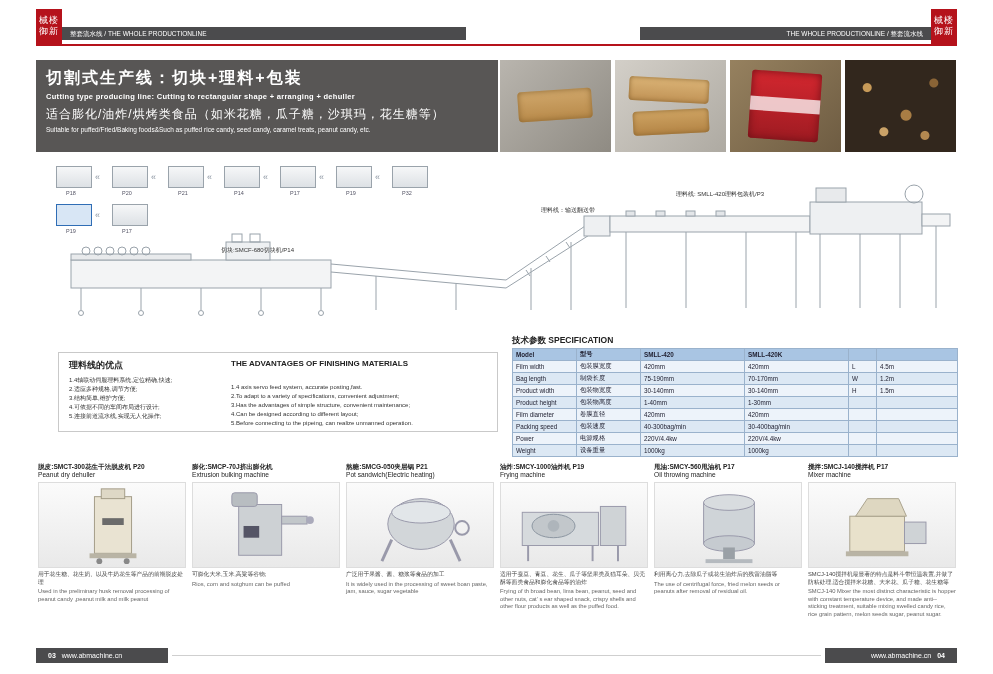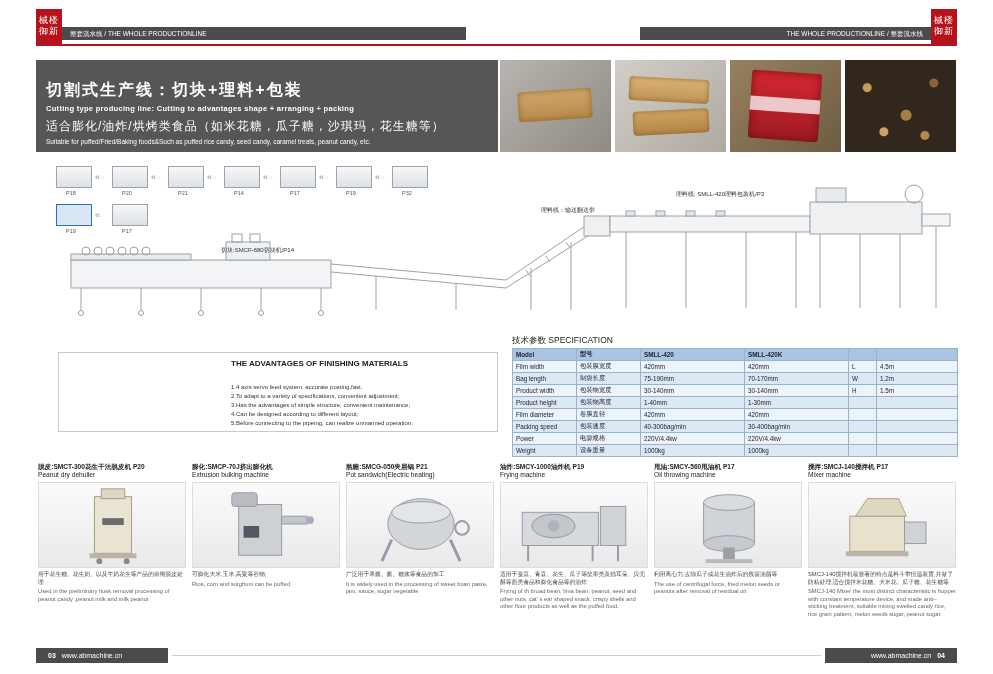--- a/index.html
+++ b/index.html
@@ -12,21 +12,21 @@
         padding-top:6px;box-sizing:border-box;letter-spacing:1px;z-index:3;}
   .seal-left{left:36px;} .seal-right{left:931px;}
   .hbar{position:absolute;top:27px;height:13px;background:#4b4b4d;color:#fff;
         font-size:6.5px;line-height:13px;box-sizing:border-box;z-index:2;}
   .hbar-left{left:36px;width:430px;padding-left:34px;}
   .hbar-right{left:640px;width:317px;text-align:right;padding-right:34px;}
   .redline{position:absolute;left:36px;top:44px;width:921px;height:2px;background:#b5121b;}
 
   
   .banner{position:absolute;left:36px;top:60px;width:462px;height:92px;background:#585655;
-          color:#fff;padding:20px 10px;box-sizing:border-box;}
+          color:#fff;padding:8px 10px;box-sizing:border-box;}
   .banner .t-cn{font-size:16px;font-weight:bold;letter-spacing:2px;}
   .banner .t-en{font-size:7.5px;font-weight:bold;margin-top:3px;letter-spacing:.3px;}
   .banner .s-cn{font-size:12px;margin-top:5px;letter-spacing:1px;}
   .banner .s-en{font-size:6.5px;margin-top:3px;}
 
   .photo{position:absolute;top:60px;width:111px;height:92px;overflow:hidden;}
   #photo1{left:500px;background:linear-gradient(135deg,#b9b5ae,#8f8b83);}
   #photo2{left:615px;background:linear-gradient(135deg,#d3cfc8,#aeaaa2);}
   #photo3{left:730px;background:linear-gradient(135deg,#96815f,#6e5c42);}
   #photo4{left:845px;background:#32271d;
@@ -57,21 +57,21 @@
 
   
   .adv{position:absolute;left:58px;top:352px;width:440px;height:80px;border:1px solid #c9c9c9;box-sizing:border-box;}
   .adv-cn{position:absolute;left:10px;top:6px;width:150px;}
   .adv-cn-title{font-size:9px;font-weight:bold;margin-bottom:4px;}
   .adv-item{font-size:6px;line-height:9px;color:#333;}
   .adv-en{position:absolute;left:172px;top:6px;width:260px;}
   .adv-en-title{font-size:8px;font-weight:bold;margin-bottom:15px;}
 
   
-  .spec-title{position:absolute;left:512px;top:335px;font-size:8.5px;font-weight:normal;}
+  .spec-title{position:absolute;left:512px;top:335px;font-size:8.5px;font-weight:bold;}
   table.spec{position:absolute;left:512px;top:348px;width:445px;border-collapse:collapse;table-layout:fixed;}
   table.spec td{border:1px solid #9ab2cc;font-size:6.3px;padding:1px 3px;height:9px;color:#223;overflow:hidden;white-space:nowrap;}
   table.spec tr:nth-child(odd) td{background:#dce8f4;}
   table.spec tr:nth-child(even) td{background:#edf3fa;}
   table.spec tr.head td{background:#a9c5e3;font-weight:bold;}
 
   
   .card{position:absolute;top:463px;width:148px;}
   .card-title{font-size:6.6px;font-weight:bold;line-height:8px;white-space:nowrap;}
   .card-sub{font-size:6.6px;line-height:8px;}
@@ -97,21 +97,21 @@
 </div>
 <div class="hbar hbar-right">
   <span>THE WHOLE PRODUCTIONLINE / 整套流水线</span>
 </div>
 <div class="seal seal-right">械楼
 御新</div>
 <div class="redline"></div>
 
 <div class="banner">
   <div class="t-cn">切割式生产线：切块+理料+包装</div>
-  <div class="t-en">Cutting type producing line:  Cutting to advantages shape + arranging + packing</div>
+  <div class="t-en">Cutting type producing line:  Cutting to rectangular shape + arranging + dehuller</div>
   <div class="s-cn">适合膨化/油炸/烘烤类食品（如米花糖，瓜子糖，沙琪玛，花生糖等）</div>
   <div class="s-en">Suitable for puffed/Fried/Baking foods&amp;Such as puffed rice candy, seed candy, caramel treats, peanut candy, etc.</div>
 </div>
 <div class="photo" id="photo1">
     <div class="bar-a"></div>
   </div>
 <div class="photo" id="photo2">
   <div class="bar-b1"></div>
   <div class="bar-b2"></div>
 </div>
@@ -210,20 +210,28 @@
   <span class="flow-arrow" style="left:59px;top:52px">«</span>
   <span class="flow-label" style="left:30px;top:70px">P19</span>
   <span class="flow-label" style="left:86px;top:70px">P17</span>
 
   <span class="dlabel" style="left:185px;top:88px">切块:SMCF-680切块机/P14</span>
   <span class="dlabel" style="left:505px;top:48px">理料线：输送翻送带</span>
   <span class="dlabel" style="left:640px;top:32px">理料线: SMLL-420理料包装机/P3</span>
 </div>
 
 <div class="adv">
+  <div class="adv-cn">
+    <div class="adv-cn-title">理料线的优点</div>
+    <div class="adv-item">1.4轴联动伺服理料系统,定位精确,快速;</div>
+    <div class="adv-item">2.适应多种规格,调节方便;</div>
+    <div class="adv-item">3.结构简单,维护方便;</div>
+    <div class="adv-item">4.可依据不同的车间布局进行设计;</div>
+    <div class="adv-item">5.连接前道流水线,实现无人化操作;</div>
+  </div>
   <div class="adv-en">
     <div class="adv-en-title">THE ADVANTAGES OF FINISHING MATERIALS</div>
     <div class="adv-item">1.4 axis servo feed system, accurate posting,fast.</div>
     <div class="adv-item">2.To adapt to a variety of specifications, convenient adjustment;</div>
     <div class="adv-item">3.Has the advantages of simple structure, convenient maintenance;</div>
     <div class="adv-item">4.Can be designed according to different layout;</div>
     <div class="adv-item">5.Before connecting to the pipeing, can realize unmanned operation.</div>
   </div>
 </div>
 

